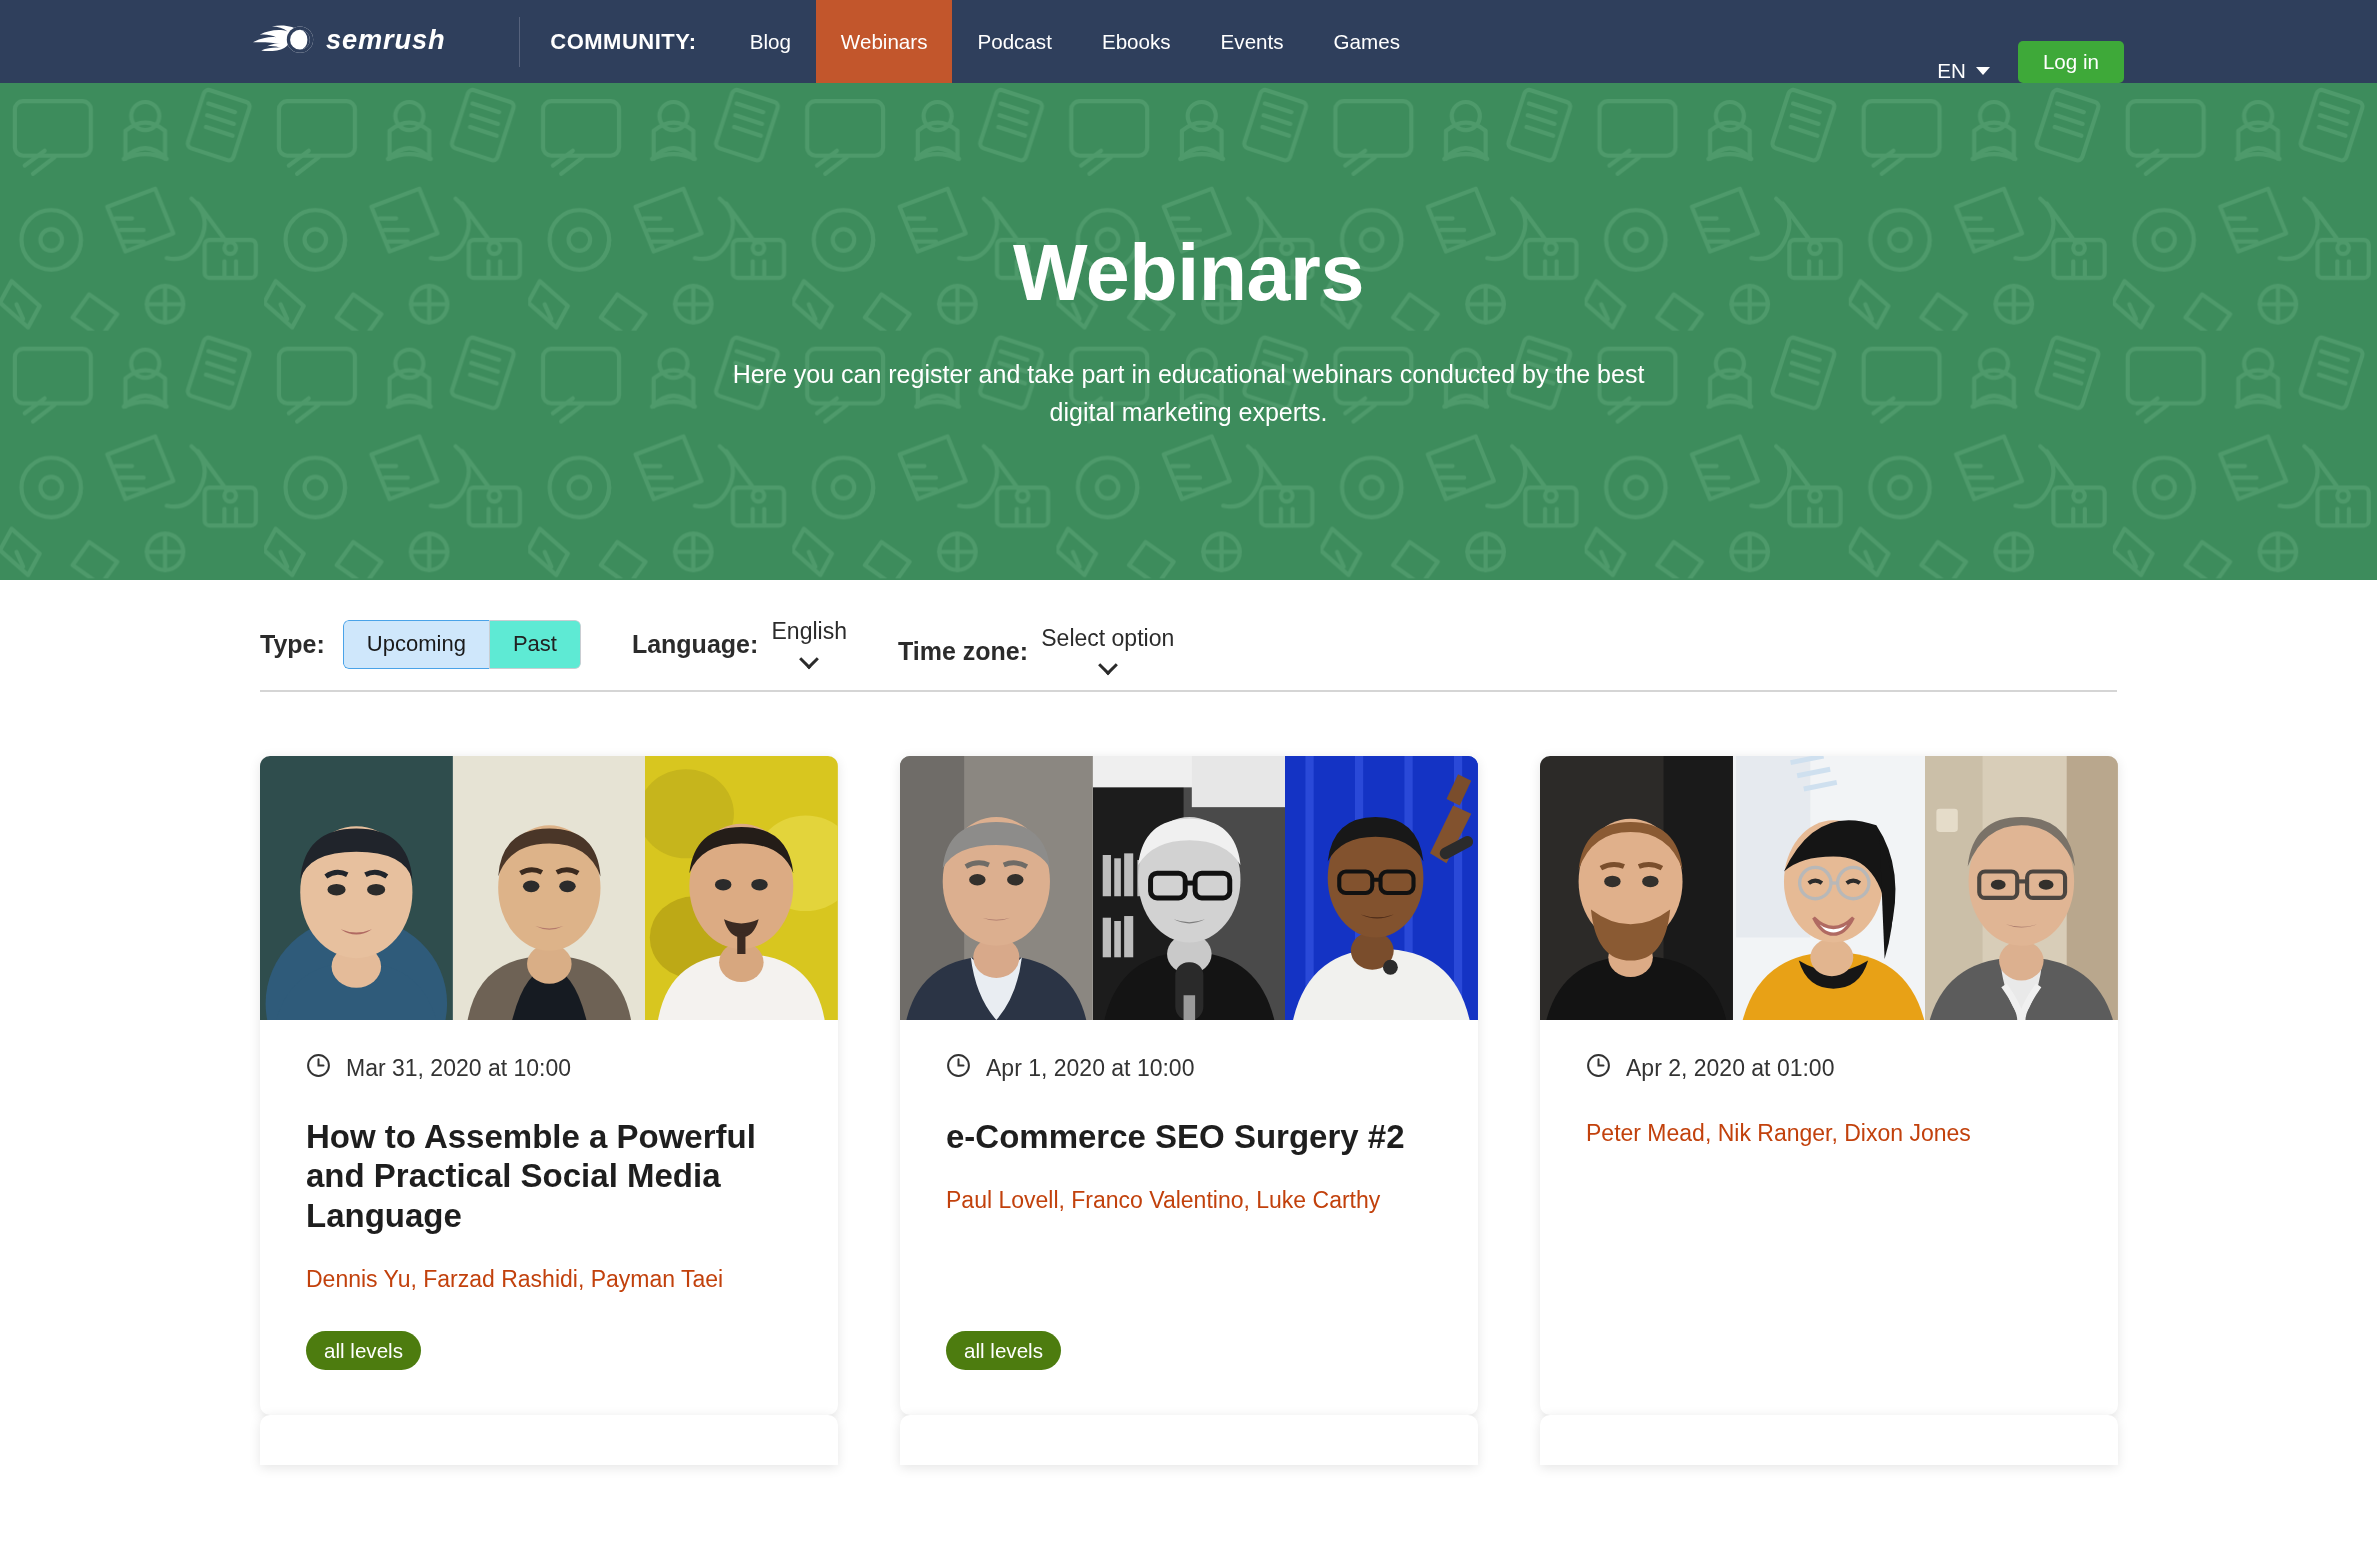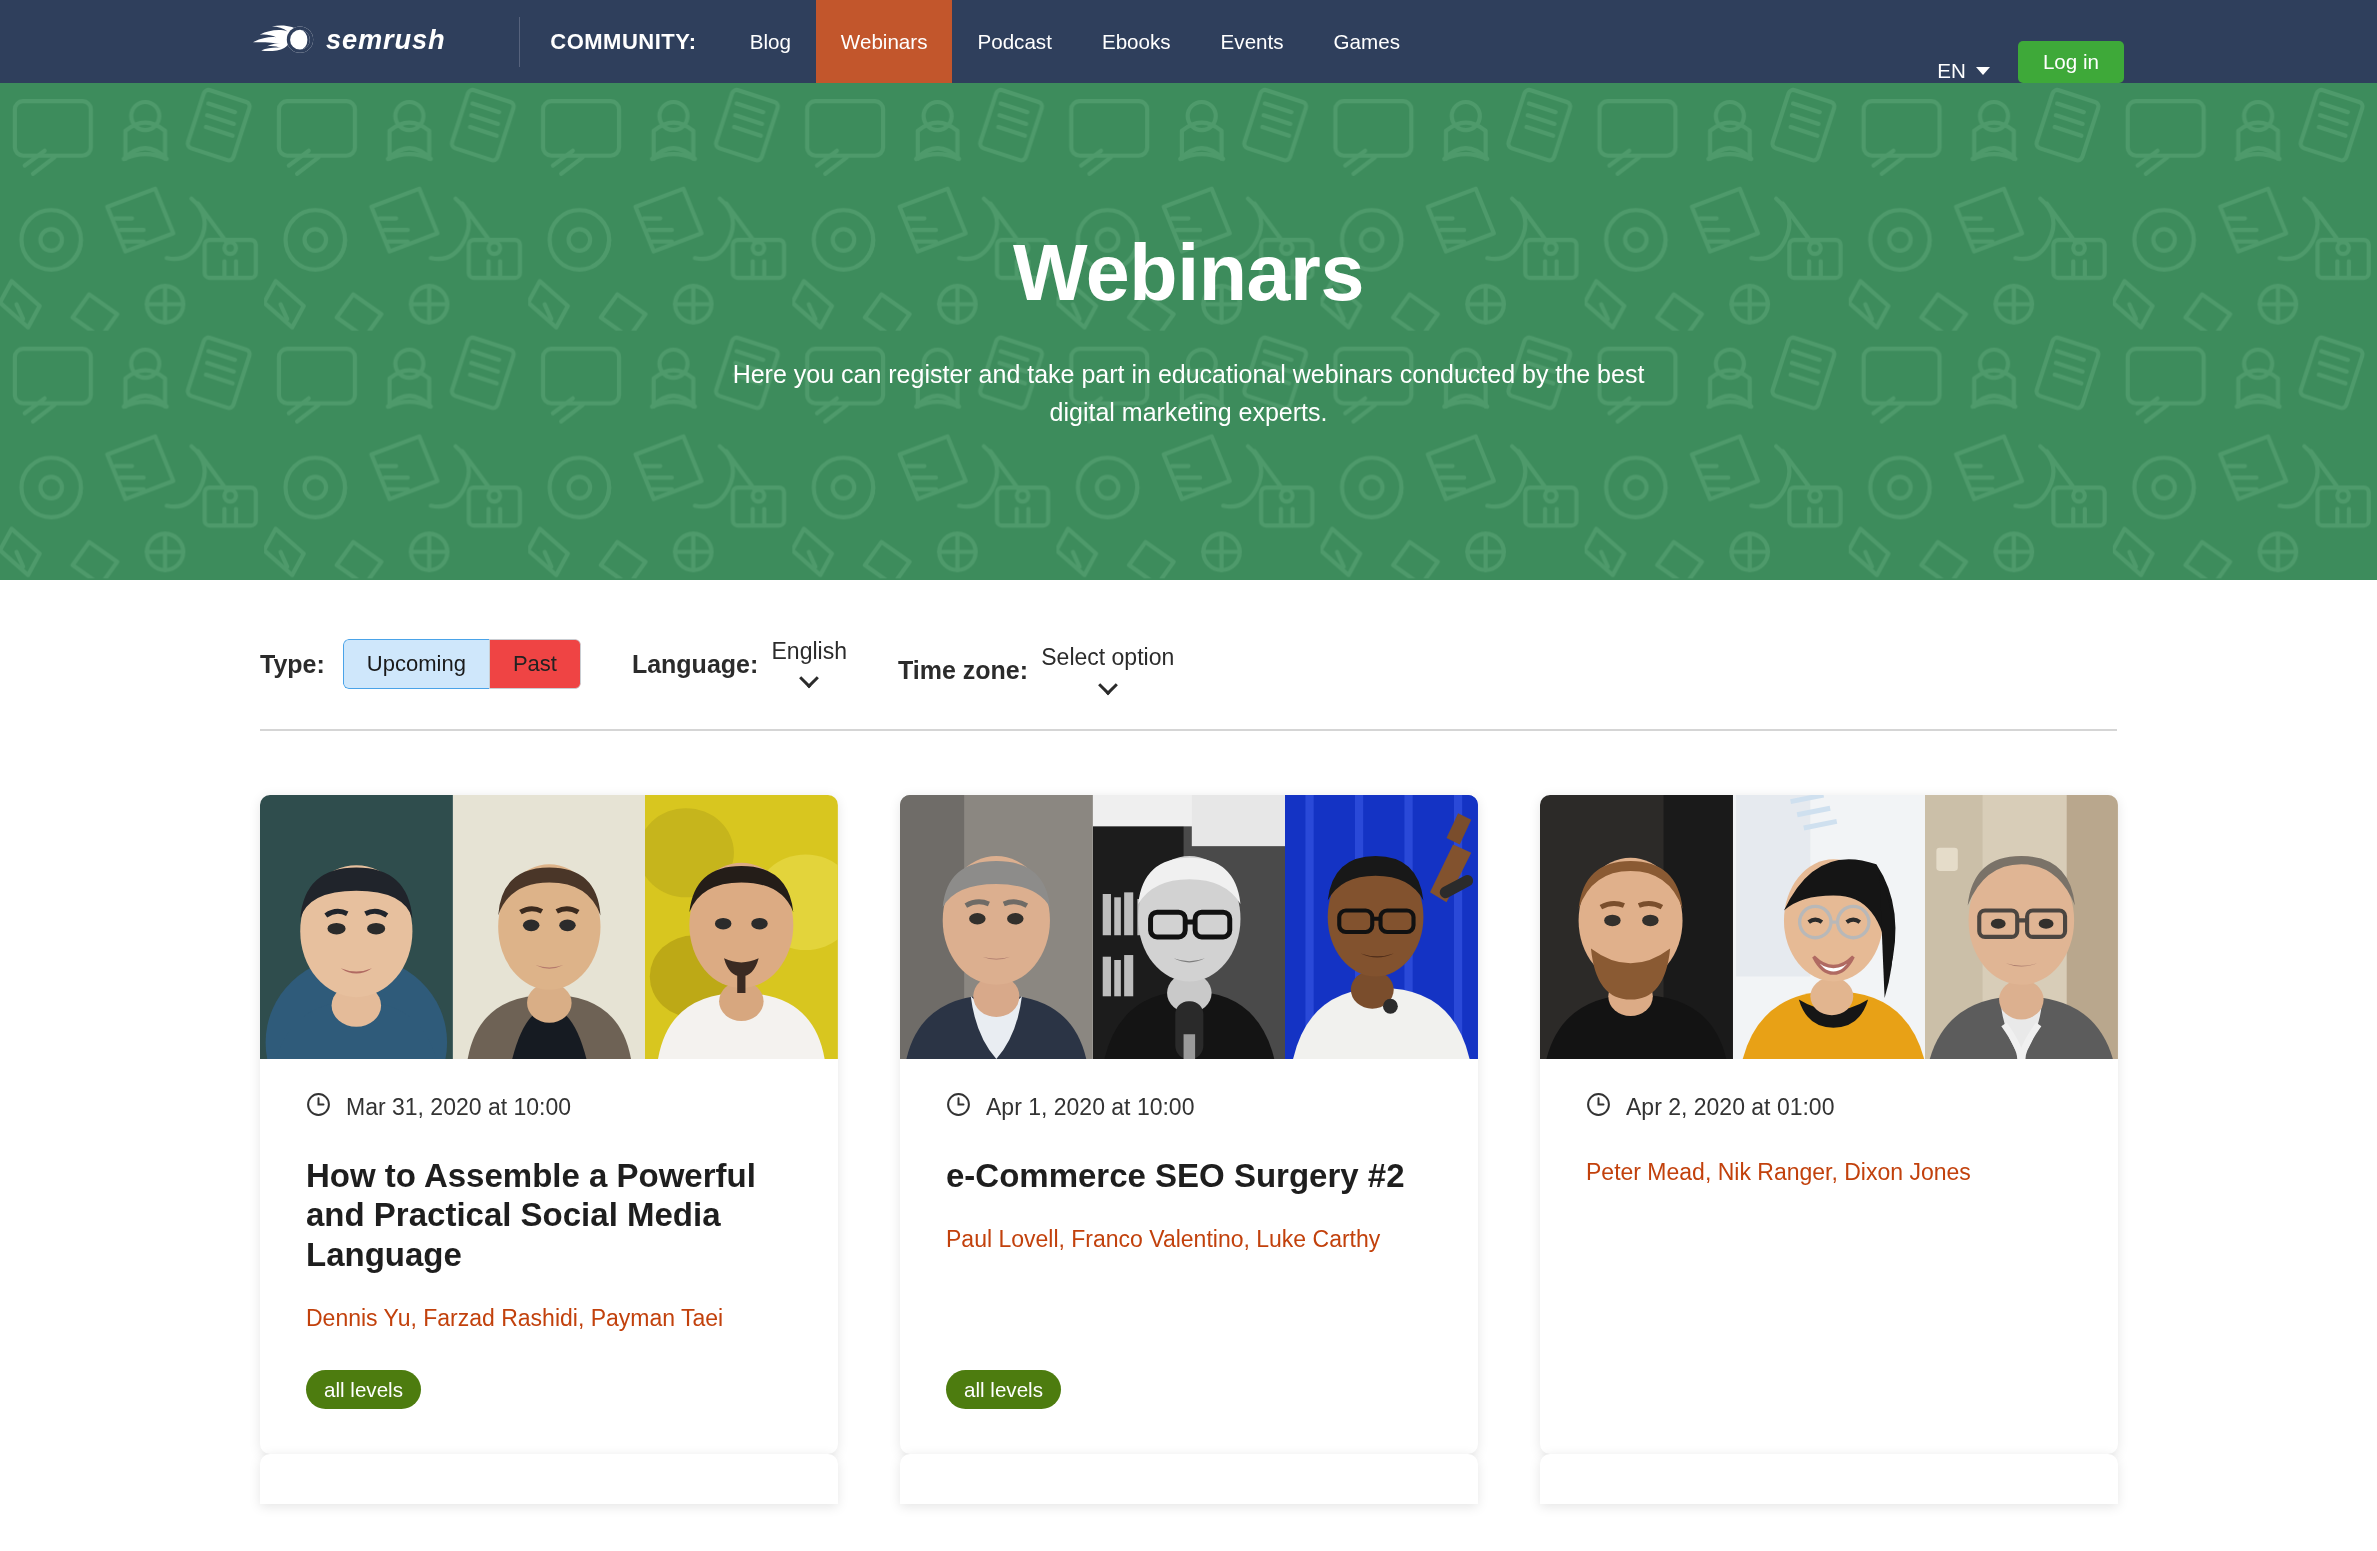--- a/index.html
+++ b/index.html
@@ -144,21 +144,21 @@
     width: 2377px;
     background: #ffffff;
   }
   .shell {
     width: 1857px;
     margin: 0 auto;
   }
   .filters {
     display: flex;
     align-items: center;
-    height: 149px;
+    height: 110px;
     padding-top: 19px;
     gap: 0;
   }
   .filter-group {
     display: flex;
     align-items: center;
   }
   .filter-label {
     font-size: 25px;
     font-weight: bold;
@@ -168,21 +168,21 @@
   .seg-control {
     display: flex;
     margin-left: 18px;
     border-radius: 5.8px;
     overflow: hidden;
   }
   .seg-btn {
     font-family: inherit;
     font-size: 22px;
     padding: 11.6px 23px;
-    background: #ef4444;
+    background: #5eead4;
     border: 1.7px solid #c9cdd2;
     color: #222222;
     cursor: pointer;
     line-height: 1.1;
   }
   .seg-btn:first-child { border-radius: 5.8px 0 0 5.8px; border-right: none; }
   .seg-btn:last-child  { border-radius: 0 5.8px 5.8px 0; }
   .seg-btn.selected {
     background: #cfe7fb;
     border-color: #4aa3e8;

